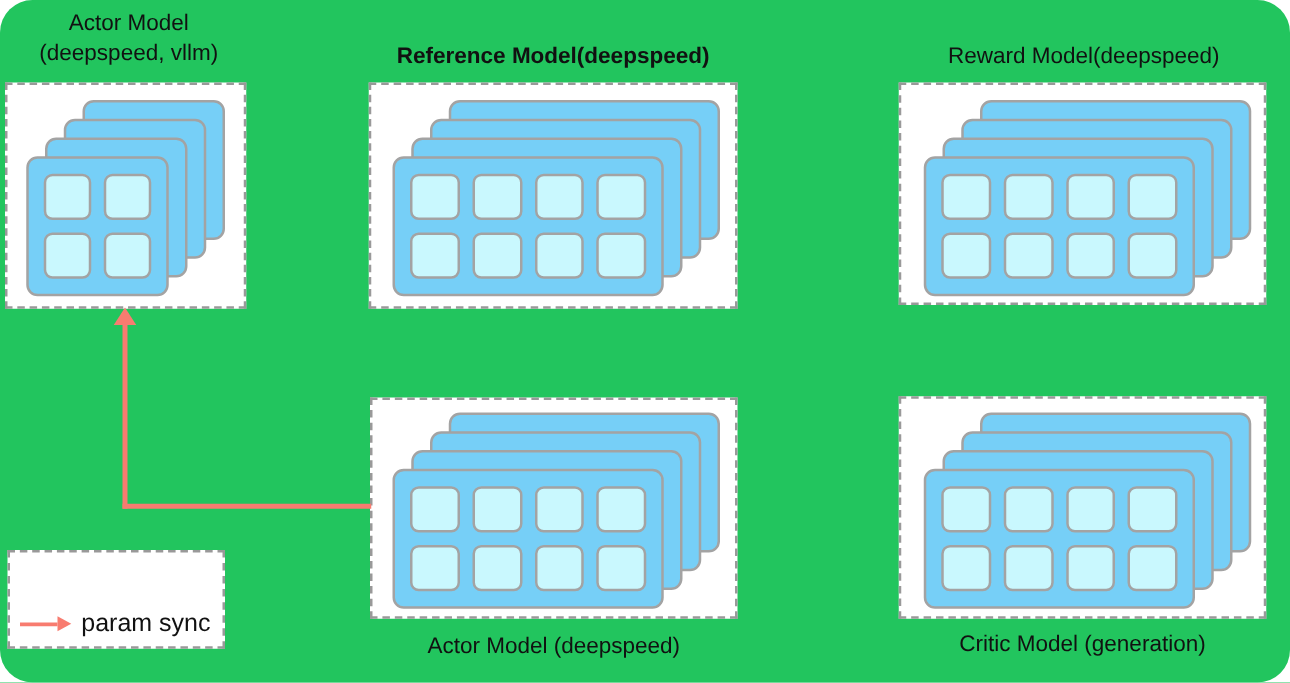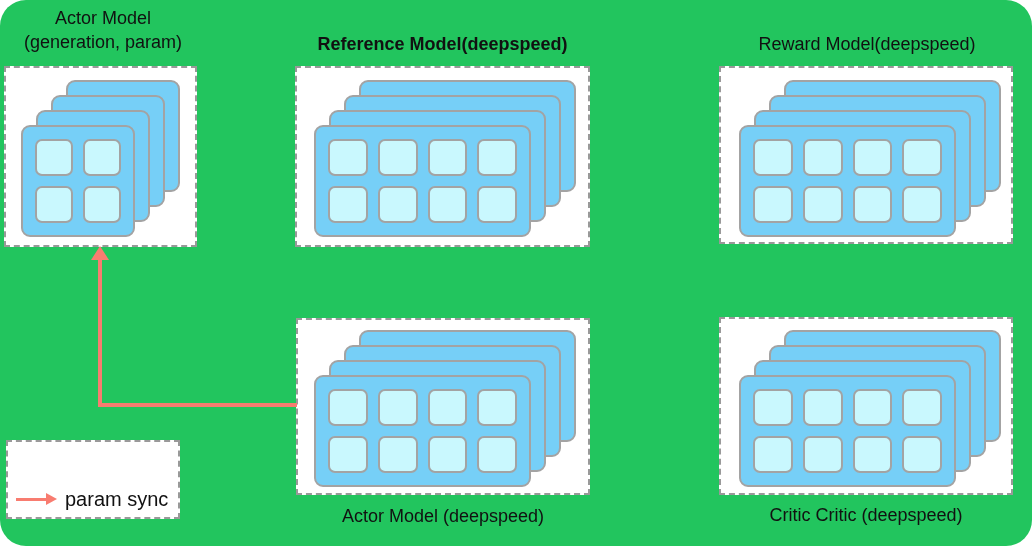--- a/index.html
+++ b/index.html
@@ -98,21 +98,21 @@
     white-space: nowrap;
   }
 </style>
 </head>
 <body>
 
 <div class="canvas">
 
   <div class="title" style="left:0px; top:6px; width:206px;">
     <div>Actor Model</div>
-    <div>(generation, param)</div>
+    <div>(deepspeed, vllm)</div>
   </div>
   <div class="dashed-box" style="left:4px; top:66px; width:193px; height:181px;">
     <div class="stack small" style="left:15px; top:12px;">
         <div class="card small" style="left: 45px; top: 0px;"></div>
         <div class="card small" style="left: 30px; top: 15px;"></div>
         <div class="card small" style="left: 15px; top: 30px;"></div>
         <div class="card small" style="left: 0px; top: 45px;">
           <div class="grid" style="grid-template-columns: repeat(2, 1fr);">
             <div class="cell"></div>
             <div class="cell"></div>
@@ -198,21 +198,21 @@
             <div class="cell"></div>
             <div class="cell"></div>
             <div class="cell"></div>
             <div class="cell"></div>
             <div class="cell"></div>
             <div class="cell"></div>
           </div>
         </div>
       </div>
   </div>
-  <div class="title" style="left:719px; top:503px; width:294px;">Critic Critic (deepspeed)</div>
+  <div class="title" style="left:719px; top:503px; width:294px;">Critic Model (generation)</div>
 
   <div>
     <div class="arrow-head-up" style="left:91px; top:246px;"></div>
     <div class="arrow-line" style="left:98px; top:259px; width:4px; height:148px;"></div>
     <div class="arrow-line" style="left:98px; top:403px; width:199px; height:4px;"></div>
   </div>
 
   <div class="dashed-box" style="left:6px; top:440px; width:174px; height:79px;">
     <div class="legend-row">
       <span class="legend-arrow">

